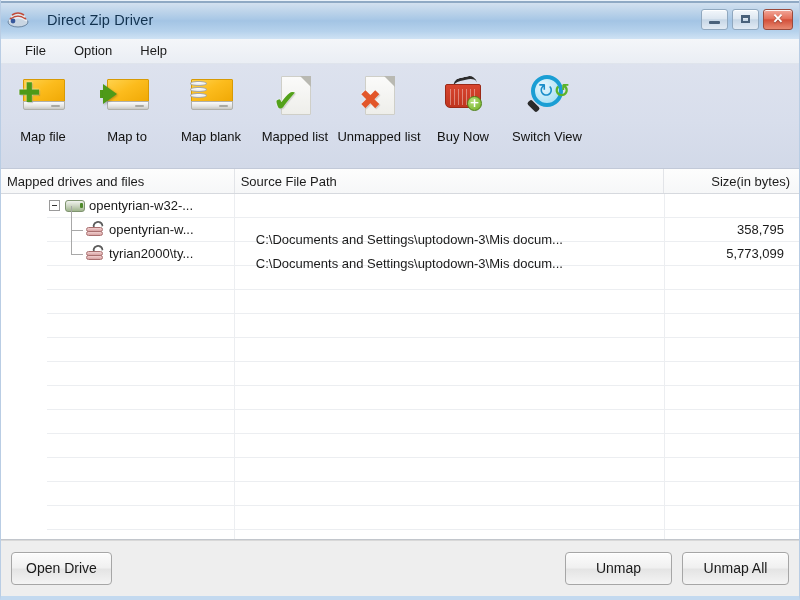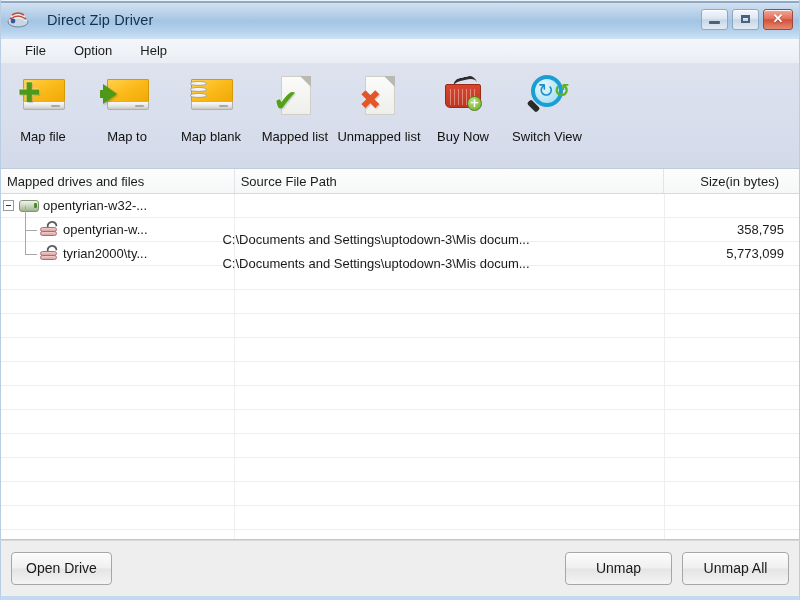--- a/index.html
+++ b/index.html
@@ -282,23 +282,23 @@
     z-index: 3;
   }
   .gh {
     display:flex; align-items:center;
     box-sizing:border-box;
     padding: 0 6px;
     white-space: nowrap;
   }
   .gh.c1 { width: 233px; }
   .gh.c2 { width: 430px; border-left: 1px solid #e2e4e8; }
-  .gh.c3 { width: 136px; border-left: 1px solid #e2e4e8; justify-content: flex-end; padding-right: 20px; }
-
-  .grid-body { position: relative; }
+  .gh.c3 { width: 136px; border-left: 1px solid #e2e4e8; justify-content: flex-end; padding-right: 9px; }
+
+  .grid-body { position: relative; padding-left: 46px; }
   .vline {
     position:absolute; top:0; bottom:0; width:1px; background:#eceef1; z-index:1;
   }
   .vline.v1 { left: 233px; }
   .vline.v2 { left: 663px; }
 
   .row {
     height: 24px;
     display: flex;
     position: relative;

